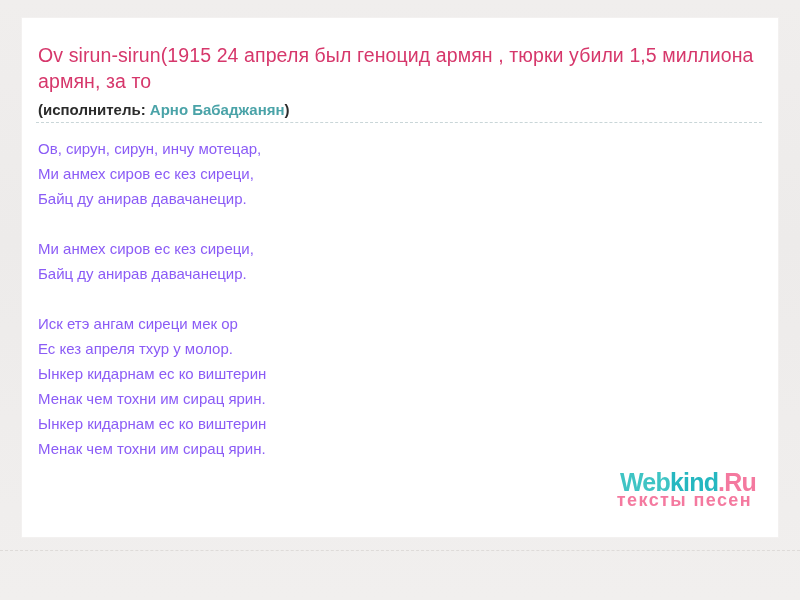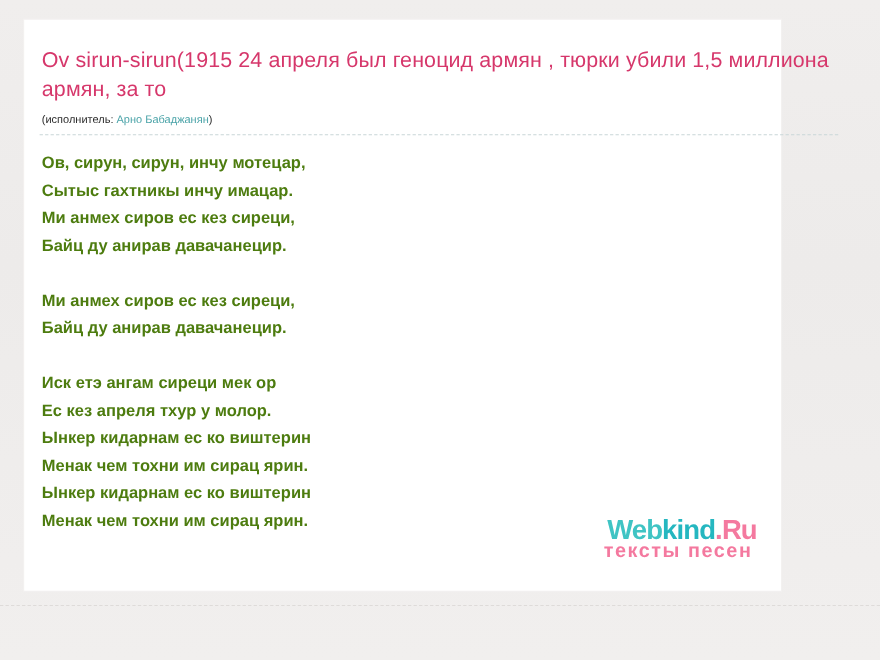--- a/index.html
+++ b/index.html
@@ -28,21 +28,21 @@
     left: 0;
     right: 0;
     top: 550px;
     border-top: 1px dashed #dedbd9;
     height: 0;
   }
   .card {
     position: absolute;
     left: 22px;
     top: 18px;
-    width: 688px;
+    width: 756px;
     height: 519px;
     background: #ffffff;
     box-sizing: border-box;
     box-shadow: 0 0 0 1px #f3f1f0;
   }
   .card-inner {
     position: relative;
     width: 100%;
     height: 100%;
     padding: 0;
@@ -56,46 +56,46 @@
     font-size: 19.5px;
     line-height: 26px;
     font-weight: normal;
     color: #d6376b;
     letter-spacing: 0.1px;
   }
   .performer-line {
     position: absolute;
     left: 16px;
     top: 83px;
-    font-size: 10px;
+    font-size: 15px;
     line-height: 18px;
     color: #2b2b2b;
     white-space: nowrap;
+    font-weight: bold;
   }
   .performer-link {
     color: #4aa3a8;
     text-decoration: none;
   }
   .separator {
     position: absolute;
     left: 14px;
     top: 104px;
     width: 726px;
     height: 0;
     border-top: 1px dashed #c9d6d8;
   }
   .lyrics {
     position: absolute;
     left: 16px;
     top: 118px;
     width: 700px;
     font-size: 15px;
     line-height: 25px;
-    color: #4d7c0f;
-    font-weight: bold;
+    color: #8b5cf6;
   }
   .lyrics p {
     margin: 0 0 25px 0;
   }
   .lyrics p:last-child {
     margin-bottom: 0;
   }
   .lyrics .line {
     display: block;
     white-space: nowrap;
@@ -150,21 +150,20 @@
 
     <div class="performer-line">
       <span>(исполнитель:</span><span> </span><a class="performer-link" href="#">Арно Бабаджанян</a><span>)</span>
     </div>
 
     <div class="separator"></div>
 
     <div class="lyrics">
       <p>
         <span class="line">Ов, сирун, сирун, инчу мотецар,</span>
-        <span class="line">Сытыс гахтникы инчу имацар.</span>
         <span class="line">Ми анмех сиров ес кез сиреци,</span>
         <span class="line">Байц ду анирав давачанецир.</span>
       </p>
       <p>
         <span class="line">Ми анмех сиров ес кез сиреци,</span>
         <span class="line">Байц ду анирав давачанецир.</span>
       </p>
       <p>
         <span class="line">Иск етэ ангам сиреци мек ор</span>
         <span class="line">Ес кез апреля тхур у молор.</span>

